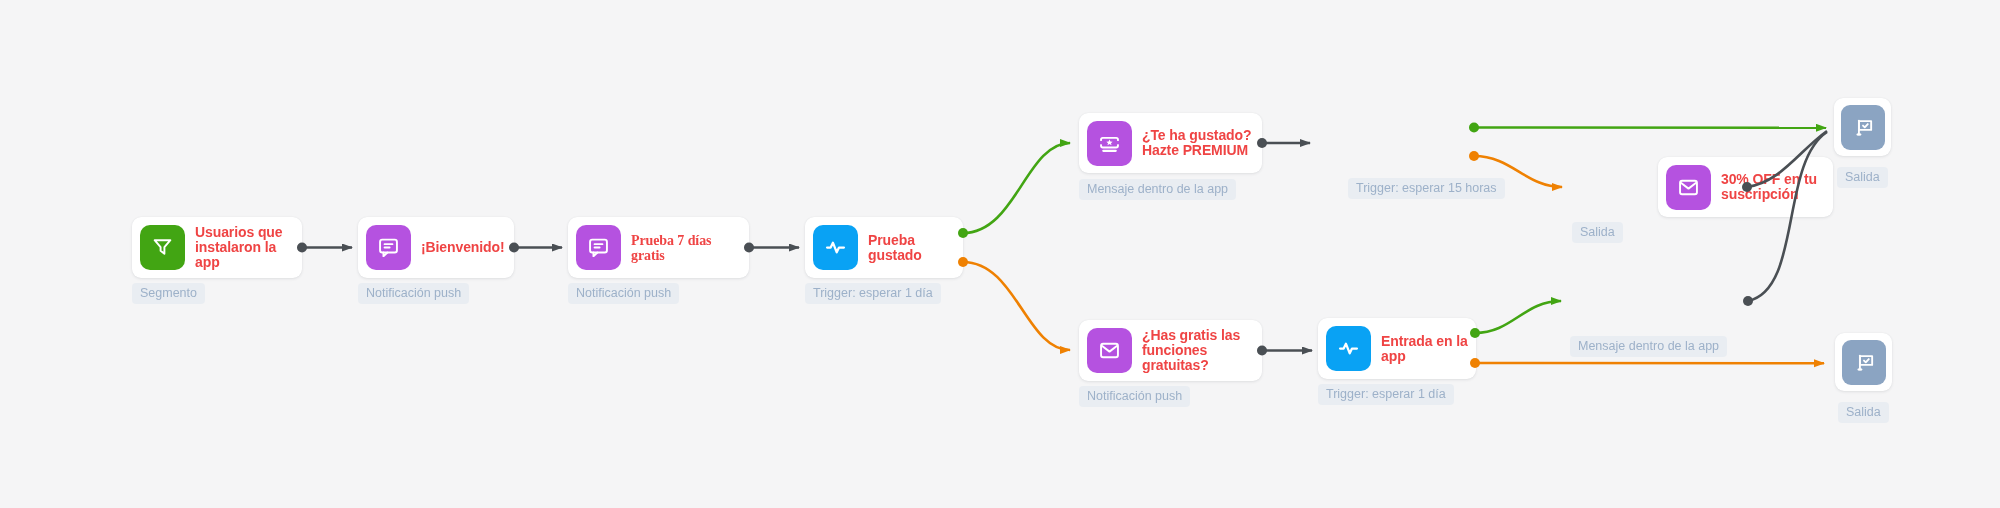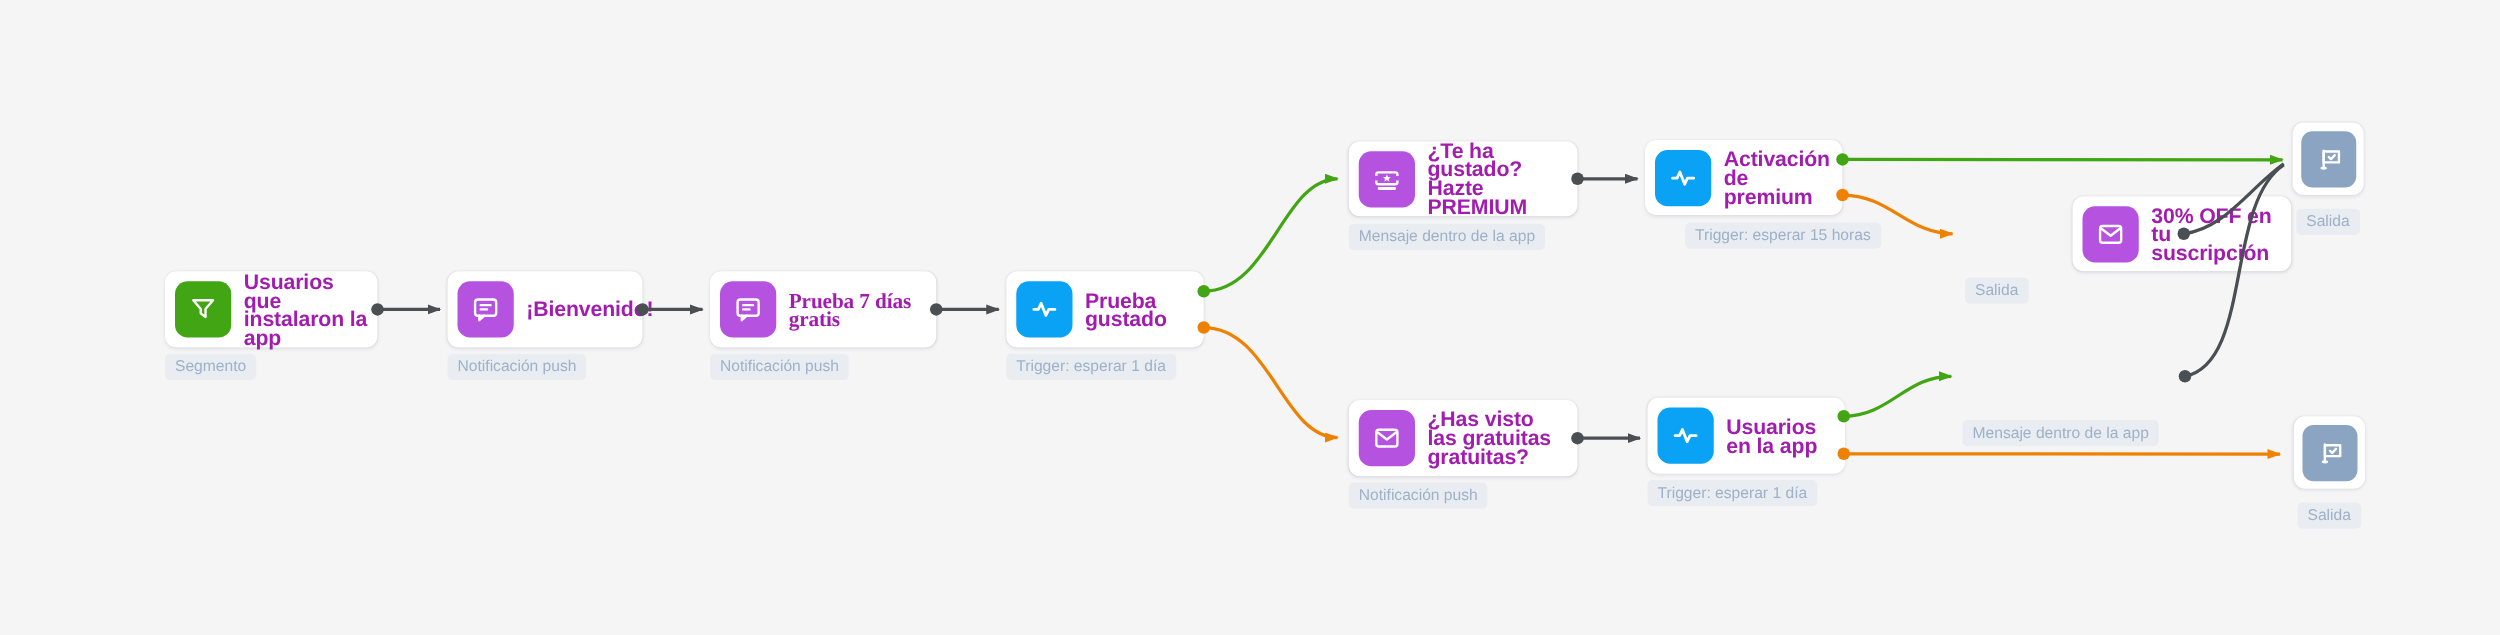--- a/index.html
+++ b/index.html
@@ -7,21 +7,21 @@
   #canvas{position:relative;width:2000px;height:508px;background:#f5f5f6;overflow:hidden;}
 
   .node{position:absolute;background:#ffffff;border-radius:9px;
         box-shadow:0 1px 3px rgba(35,45,60,.10),0 0 1px rgba(35,45,60,.08);
         display:flex;align-items:center;gap:10px;padding:0 8px;box-sizing:border-box;cursor:pointer;}
   .icon{width:45px;height:45px;border-radius:10px;display:flex;align-items:center;justify-content:center;flex:0 0 45px;}
   .bg-green{background:#42a513;}
   .bg-purple{background:#b552e0;}
   .bg-blue{background:#09a2f4;}
   .bg-slate{background:#8ba4c2;}
-  .title{font-size:17px;line-height:15px;font-weight:bold;color:#a21caf;letter-spacing:-0.1px;}
+  .title{font-size:14px;line-height:15px;font-weight:bold;color:#ef4444;letter-spacing:-0.1px;}
   .nowrap{white-space:nowrap;}
   .endpoint{justify-content:center;padding:0;}
   .endpoint .icon{flex:0 0 44px;width:44px;height:45px;border-radius:9px;}
 
   .caption{position:absolute;background:#e9edf2;color:#9db1c9;font-size:12.5px;line-height:15px;
            padding:3px 8px;border-radius:4px;white-space:nowrap;}
 
   
   .n1{left:132px;top:217px;width:170px;height:61px;align-items:center;}
   .n2{left:358px;top:217px;width:156px;height:61px;}
@@ -108,28 +108,20 @@
         <circle cx="4.5" cy="11.2" r="1.7" fill="#b552e0" stroke="none"></circle>
         <circle cx="19.5" cy="11.2" r="1.7" fill="#b552e0" stroke="none"></circle>
         <polygon points="12,8.5 12.8,10.3 14.8,10.4 13.3,11.7 13.8,13.6 12,12.5 10.2,13.6 10.7,11.7 9.2,10.4 11.2,10.3" fill="#fff" stroke="none"></polygon>
         <path d="M6.5 18.5h11" stroke-width="2"></path>
       </svg>
     </span>
     <span class="title">¿Te ha gustado? Hazte PREMIUM</span>
   </div>
   <div class="caption c5">Mensaje dentro de la app</div>
 
-  <div class="node n6">
-    <span class="icon bg-blue">
-      <svg width="27" height="27" viewBox="0 0 24 24" fill="none" stroke="#fff" stroke-width="2" stroke-linejoin="round" stroke-linecap="round">
-        <path d="M4.5 12h3.2l2-4.3 3.4 8.6 2-4.3h4.4"></path>
-      </svg>
-    </span>
-    <span class="title">Activación de premium</span>
-  </div>
   <div class="caption c6">Trigger: esperar 15 horas</div>
 
   <div class="node n7">
     <span class="icon bg-purple">
       <svg width="27" height="27" viewBox="0 0 24 24" fill="none" stroke="#fff" stroke-width="1.7" stroke-linejoin="round" stroke-linecap="round">
         <rect x="4.5" y="6" width="15" height="12" rx="1.8"></rect>
         <path d="M5.5 8l6.5 5 6.5-5"></path>
       </svg>
     </span>
     <span class="title">30% OFF en tu suscripción</span>
@@ -138,31 +130,31 @@
 
   <div class="caption c8">Mensaje dentro de la app</div>
 
   <div class="node n9">
     <span class="icon bg-purple">
       <svg width="27" height="27" viewBox="0 0 24 24" fill="none" stroke="#fff" stroke-width="1.7" stroke-linejoin="round" stroke-linecap="round">
         <rect x="4.5" y="6" width="15" height="12" rx="1.8"></rect>
         <path d="M5.5 8l6.5 5 6.5-5"></path>
       </svg>
     </span>
-    <span class="title">¿Has visto las gratuitas gratuitas?</span>
+    <span class="title">¿Has gratis las funciones gratuitas?</span>
   </div>
   <div class="caption c9">Notificación push</div>
 
   <div class="node n10">
     <span class="icon bg-blue">
       <svg width="27" height="27" viewBox="0 0 24 24" fill="none" stroke="#fff" stroke-width="2" stroke-linejoin="round" stroke-linecap="round">
         <path d="M4.5 12h3.2l2-4.3 3.4 8.6 2-4.3h4.4"></path>
       </svg>
     </span>
-    <span class="title">Usuarios en la app</span>
+    <span class="title">Entrada en la app</span>
   </div>
   <div class="caption c10">Trigger: esperar 1 día</div>
 
   <div class="node endpoint n11">
     <span class="icon bg-slate">
       <svg width="28" height="28" viewBox="0 0 24 24" fill="none" stroke="#fff" stroke-width="1.6" stroke-linejoin="round" stroke-linecap="round">
         <path d="M8.5 6.5v11"></path>
         <ellipse cx="8.5" cy="18.4" rx="2.2" ry="1.1" fill="#fff" stroke="none"></ellipse>
         <rect x="8.5" y="7" width="10.5" height="7.5"></rect>
         <path d="M12 10.8l1.5 1.5 2.6-2.8"></path>

